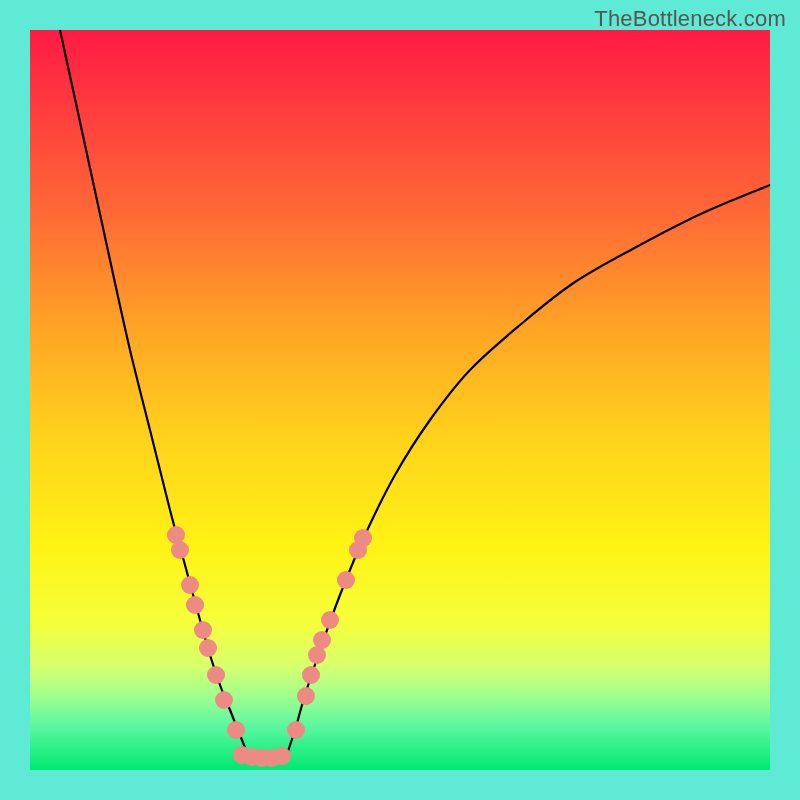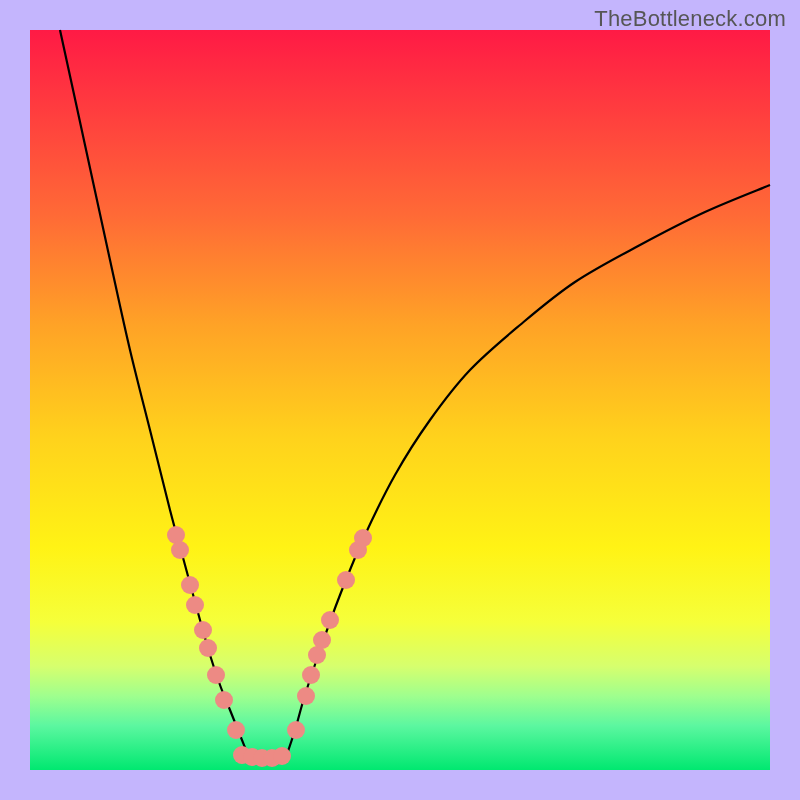--- a/index.html
+++ b/index.html
@@ -10,21 +10,21 @@
     background: #000;
     overflow: hidden;
     font-family: Arial, Helvetica, sans-serif;
   }
   .frame {
     position: absolute;
     left: 0;
     top: 0;
     width: 800px;
     height: 800px;
-    background: #c4b5fd;
+    background: #5eead4;
   }
   .plot {
     position: absolute;
     left: 30px;
     top: 30px;
     width: 740px;
     height: 740px;
     
     background: linear-gradient(to bottom,
       #ff1a45 0%,

